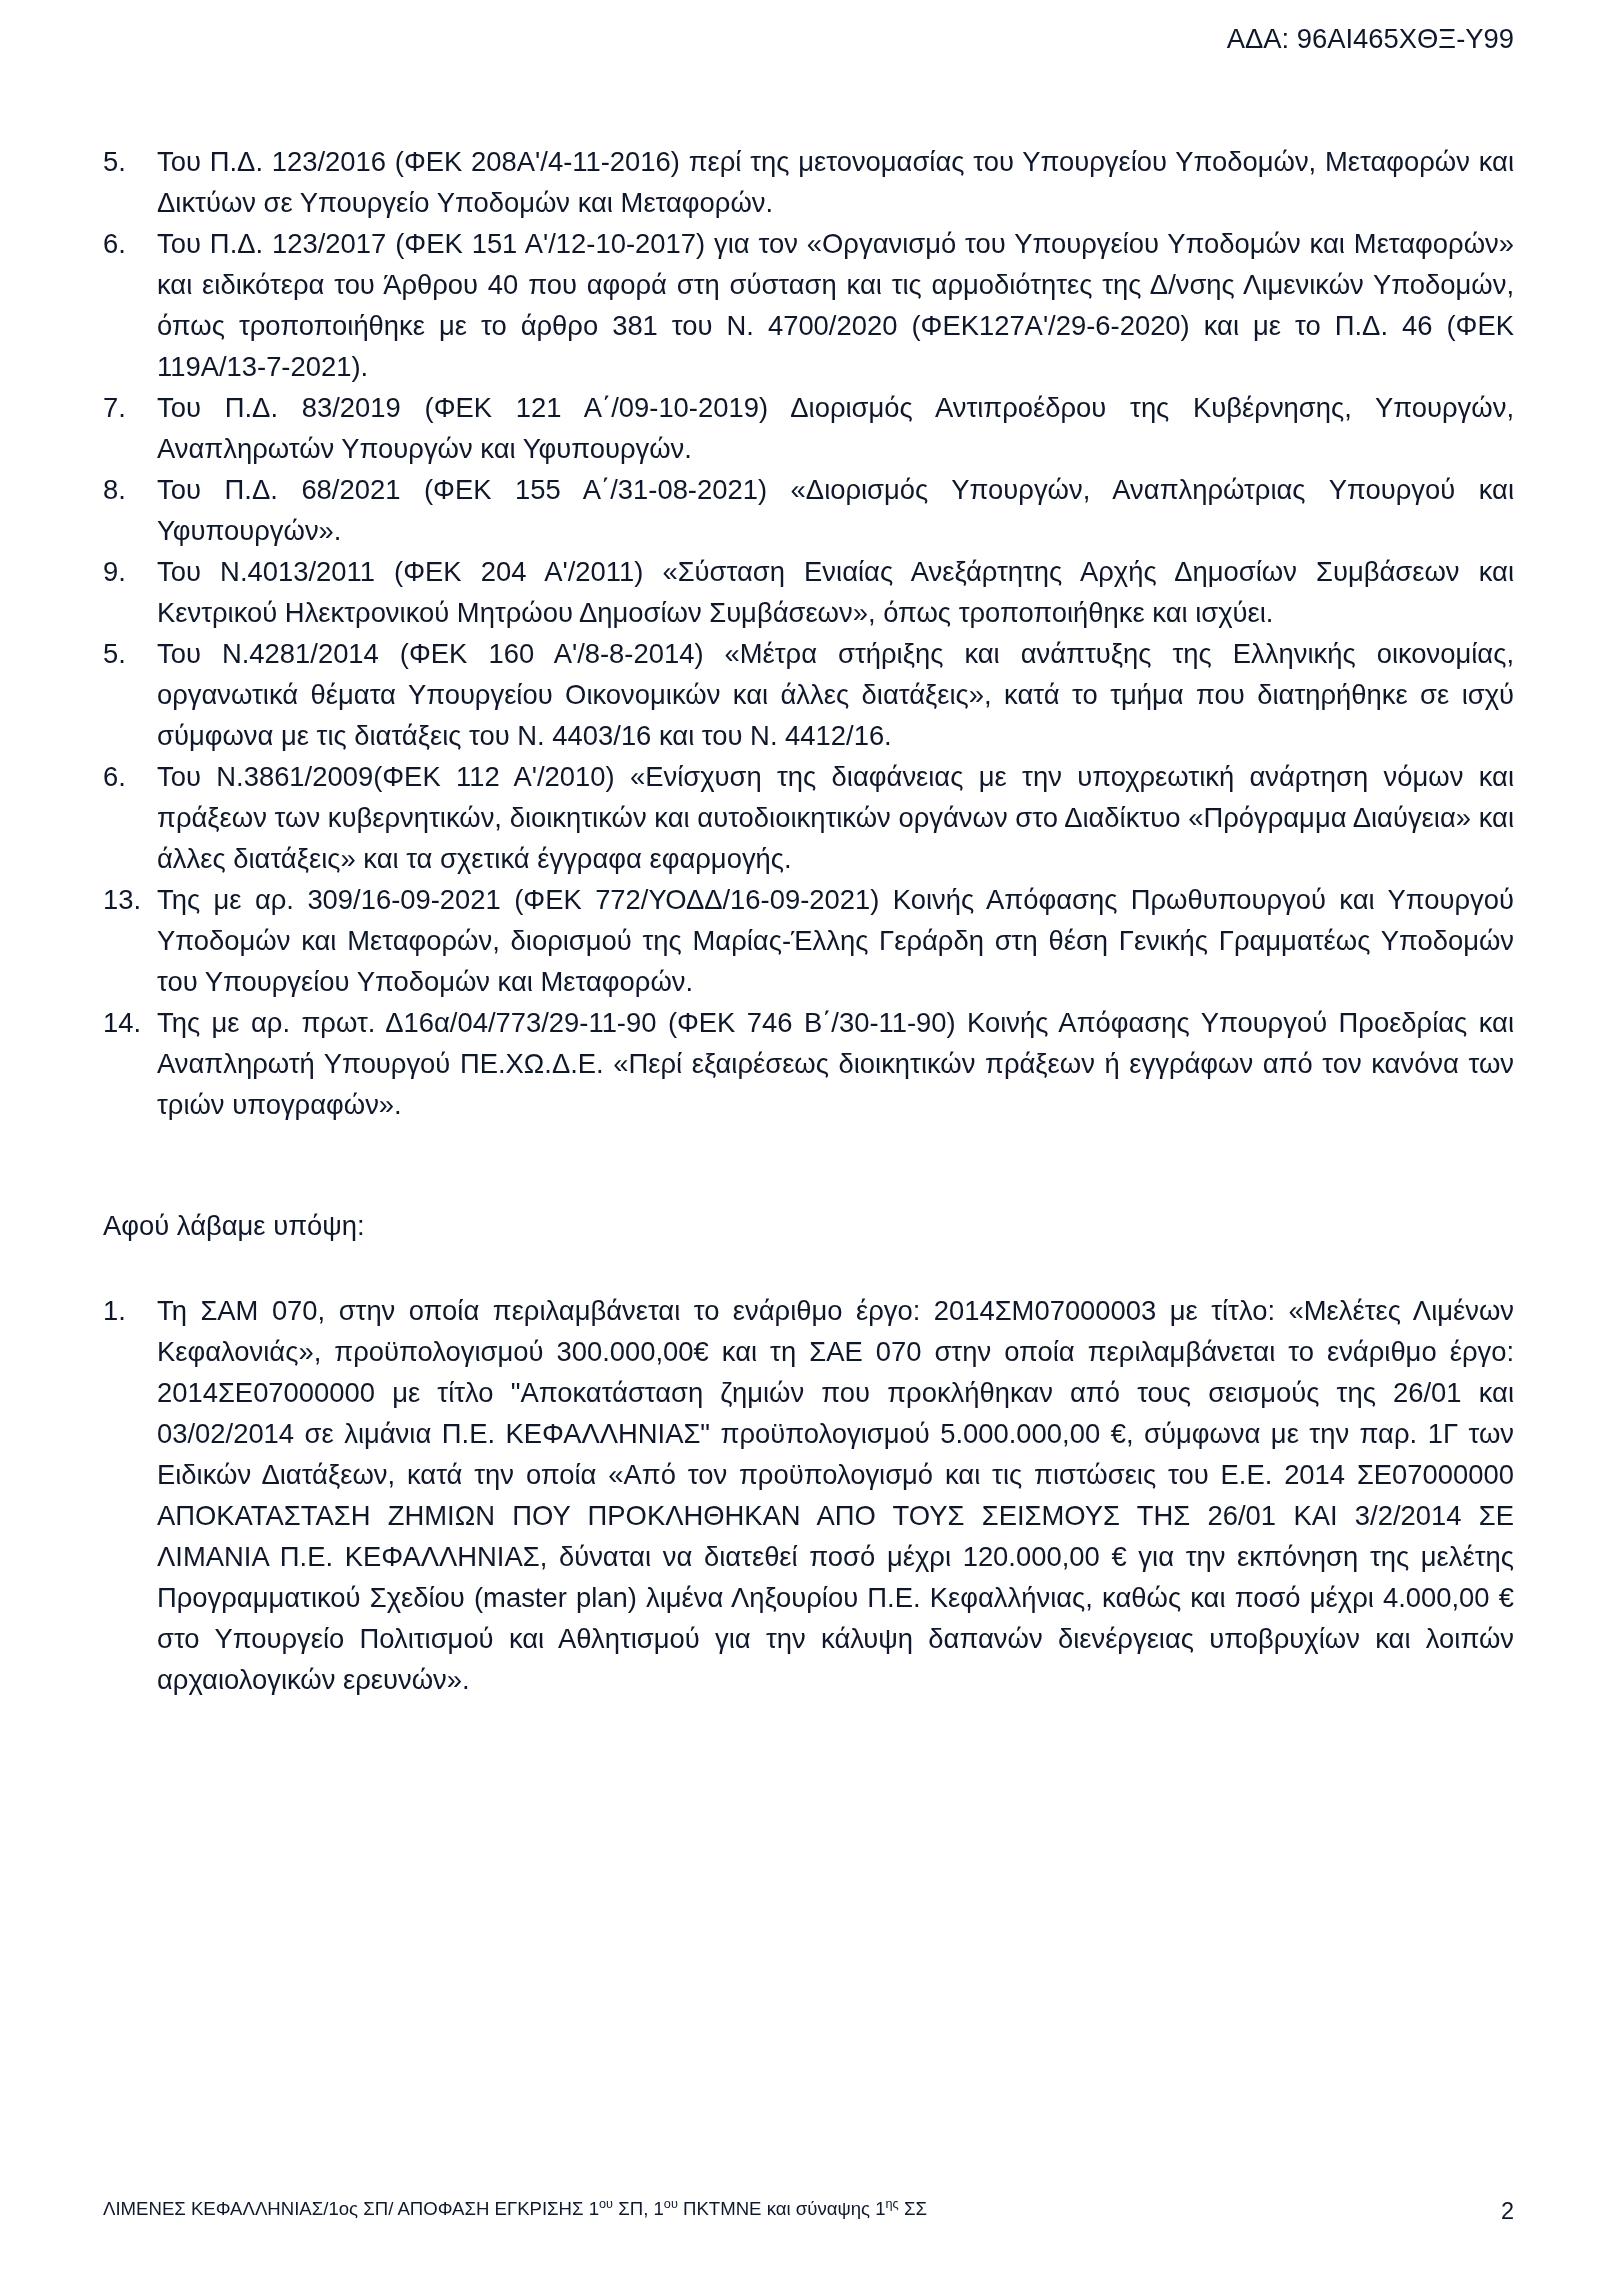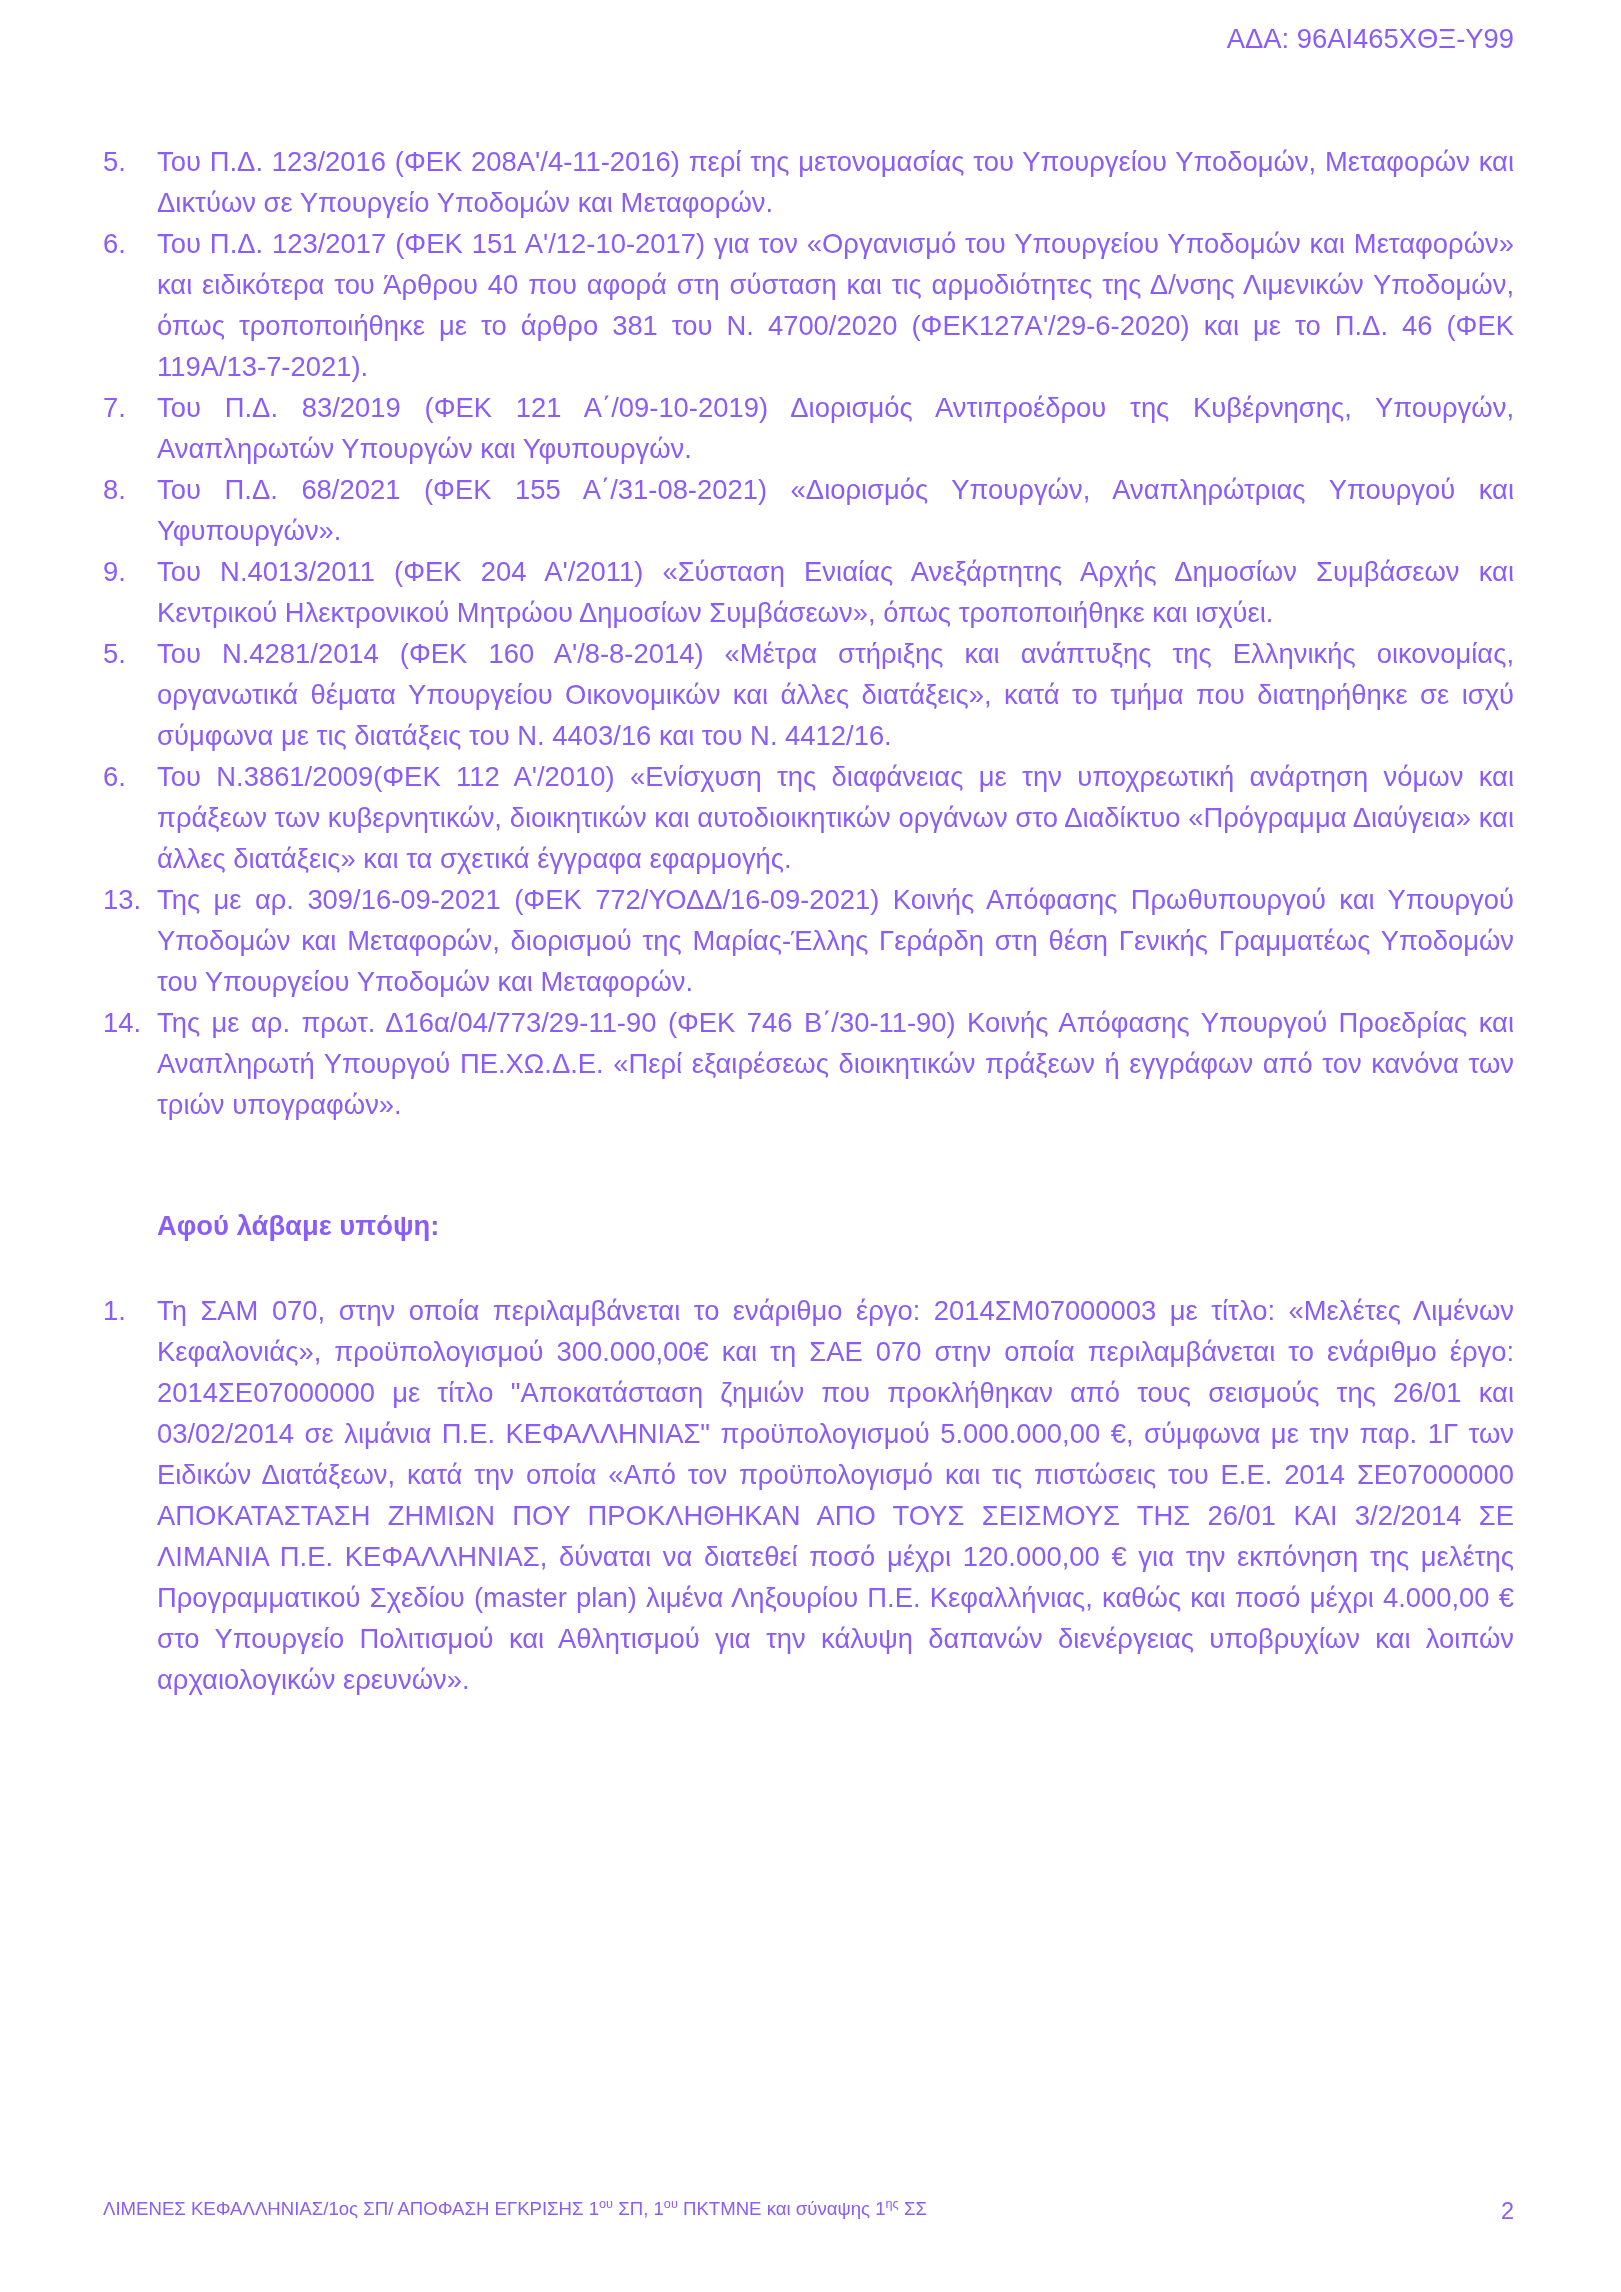--- a/index.html
+++ b/index.html
@@ -6,21 +6,21 @@
     margin: 0;
     padding: 0;
     background: #ffffff;
   }
   .page {
     position: relative;
     width: 1621px;
     height: 2293px;
     box-sizing: border-box;
     background: #ffffff;
-    color: #8b5cf6;
+    color: #0f172a;
     font-family: "Liberation Sans", sans-serif;
     font-size: 27.4px;
     line-height: 41px;
     padding: 17.6px 107px 0 103px;
     overflow: hidden;
   }
   .ada {
     text-align: right;
     white-space: nowrap;
   }
@@ -32,22 +32,21 @@
   .list-num {
     flex: 0 0 54px;
     width: 54px;
   }
   .list-text {
     flex: 1 1 auto;
     text-align: justify;
   }
   .section-heading {
     margin-top: 80px;
-    margin-left: 54px;
-    font-weight: bold;
+    font-weight: normal;
   }
   #considerations-list { margin-top: 44px; }
   .footer {
     position: absolute;
     left: 103px;
     right: 107px;
     top: 2196px;
     display: flex;
     justify-content: space-between;
     align-items: flex-end;

